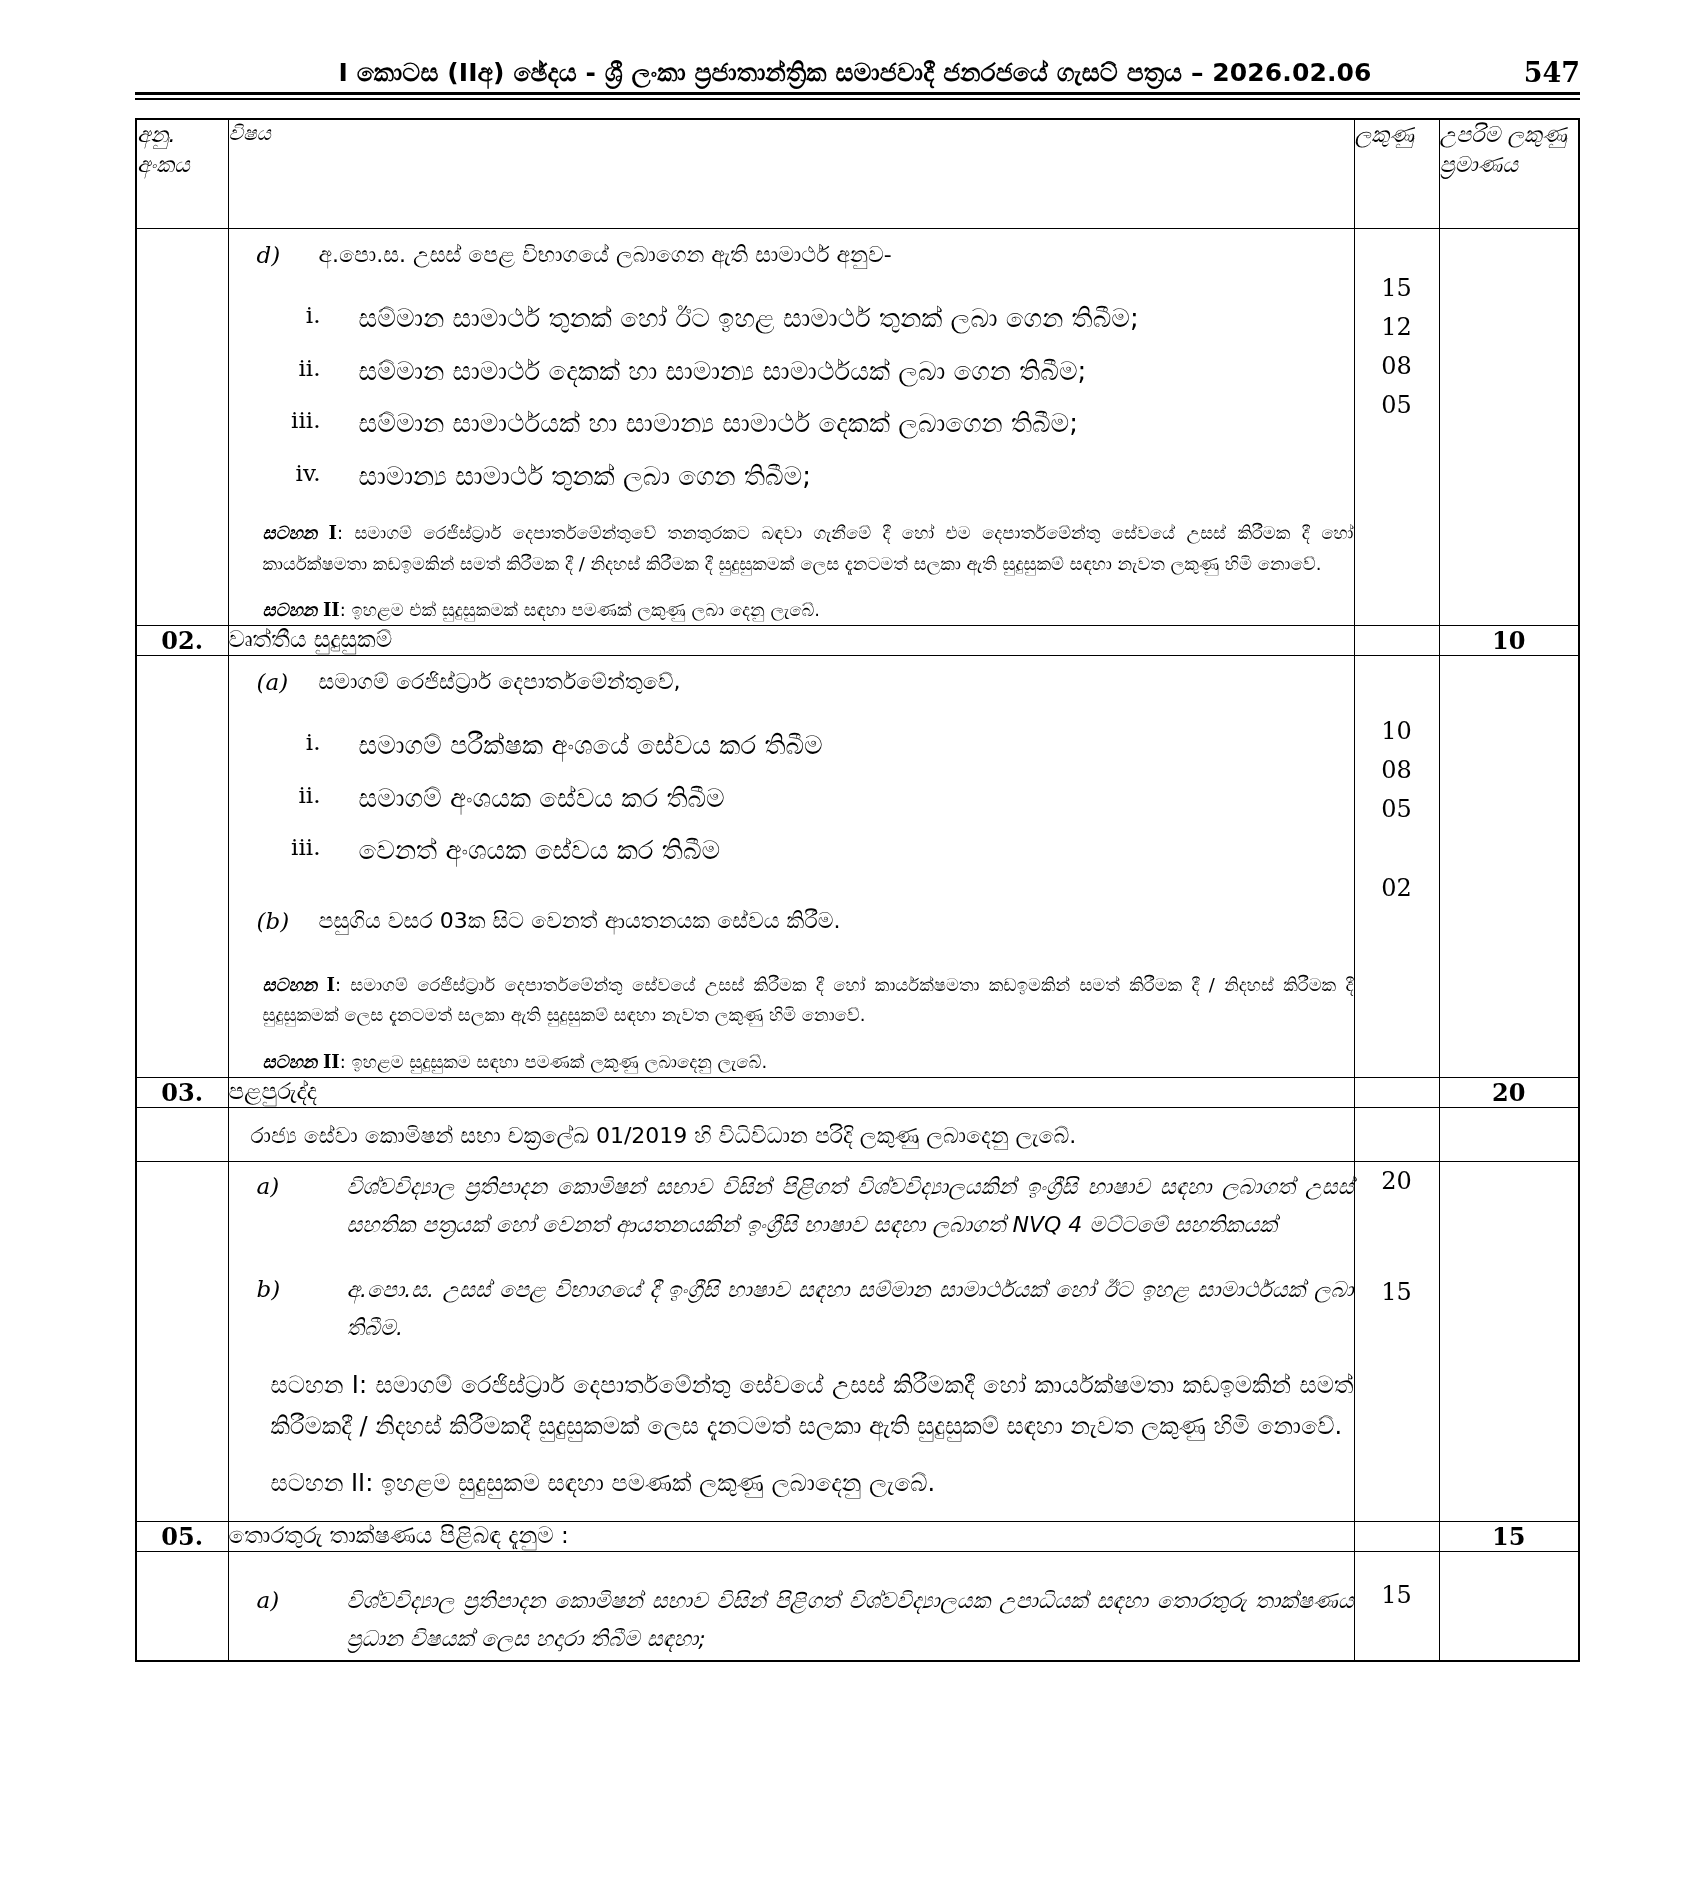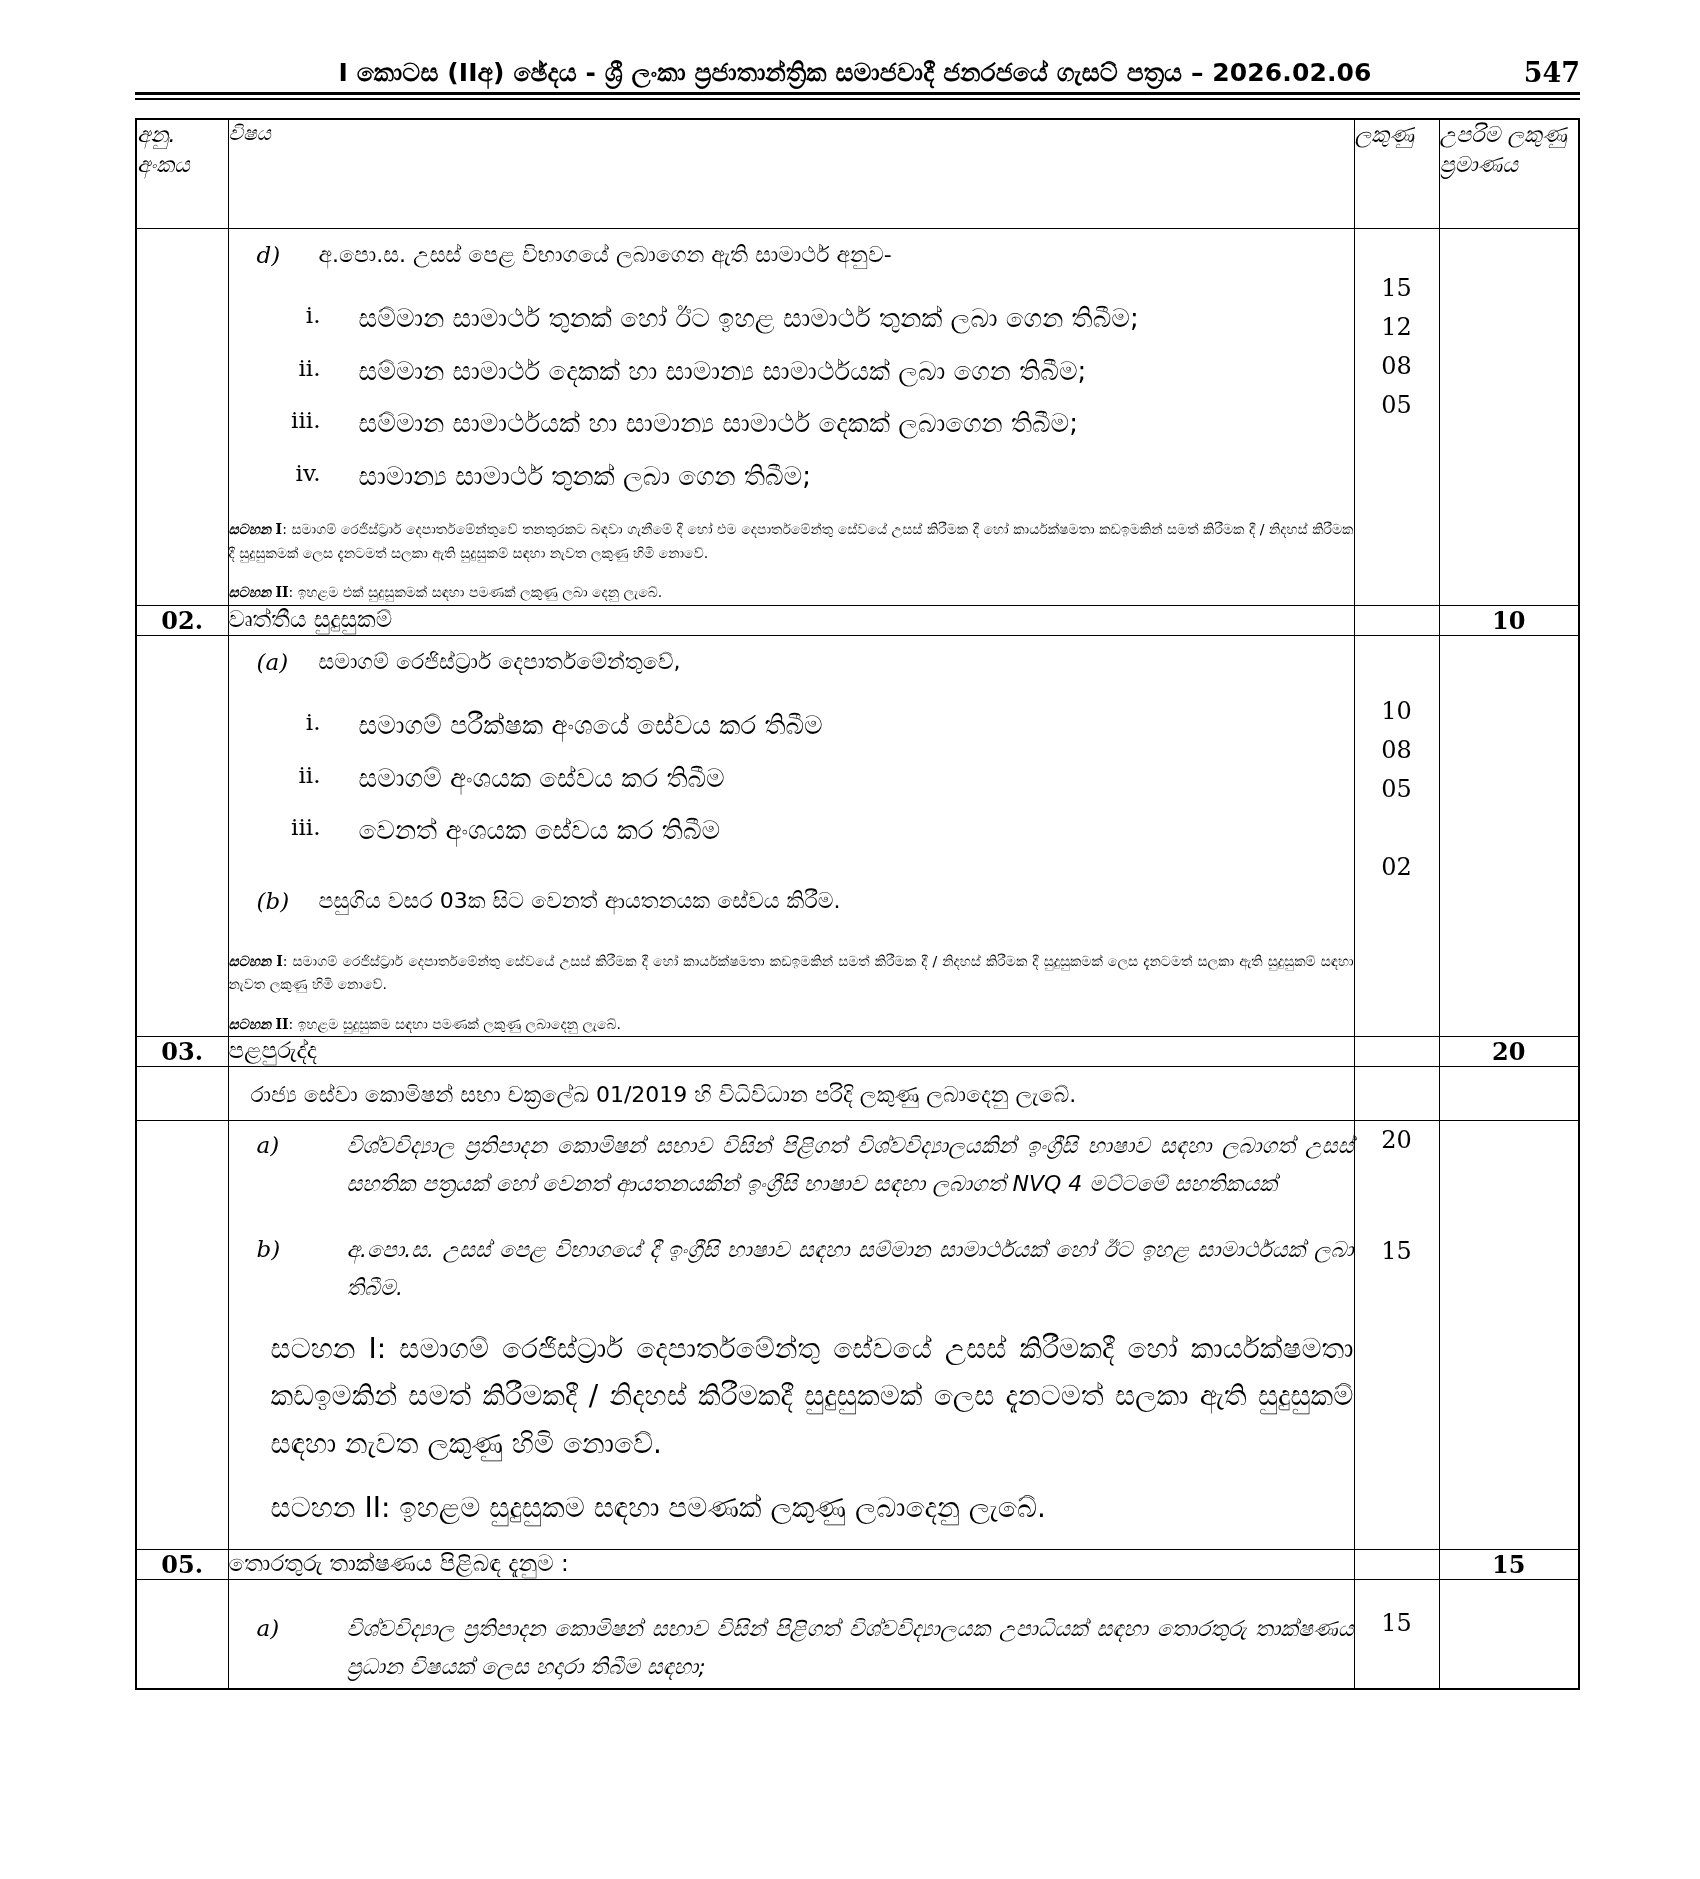--- a/index.html
+++ b/index.html
@@ -154,23 +154,24 @@
     font-family: "DejaVu Serif", serif;
     font-size: 23px;
   }
   ol.roman .rt {
     flex: 1 1 auto;
     font-size: 26px;
   }
 
   .note {
     margin-top: 16px;
-    font-size: 14px;
+    font-size: 18px;
     line-height: 1.68;
     text-align: justify;
+    margin-left: 34px;
   }
   .note .note-label {
     font-style: italic;
     font-weight: bold;
   }
   .note .note-label-rn {
     font-family: "DejaVu Serif", serif;
     font-weight: bold;
     font-style: normal;
   }
@@ -198,21 +199,21 @@
   .lettered .lt-body {
     flex: 1 1 auto;
     font-size: 22px;
     line-height: 1.72;
     text-align: justify;
   }
   .lettered.just .lt-body { text-align: justify; text-align-last: left; font-style: italic; }
 
   .sub-note {
     padding: 16px 0 0 42px;
-    font-size: 28px;
+    font-size: 24px;
     line-height: 1.7;
     text-align: justify;
   }
   .pad-b { padding-bottom: 18px; }
   .spacer-8 { height: 8px; }
   .spacer-16 { height: 16px; }
 </style>
 </head>
 <body>
 

